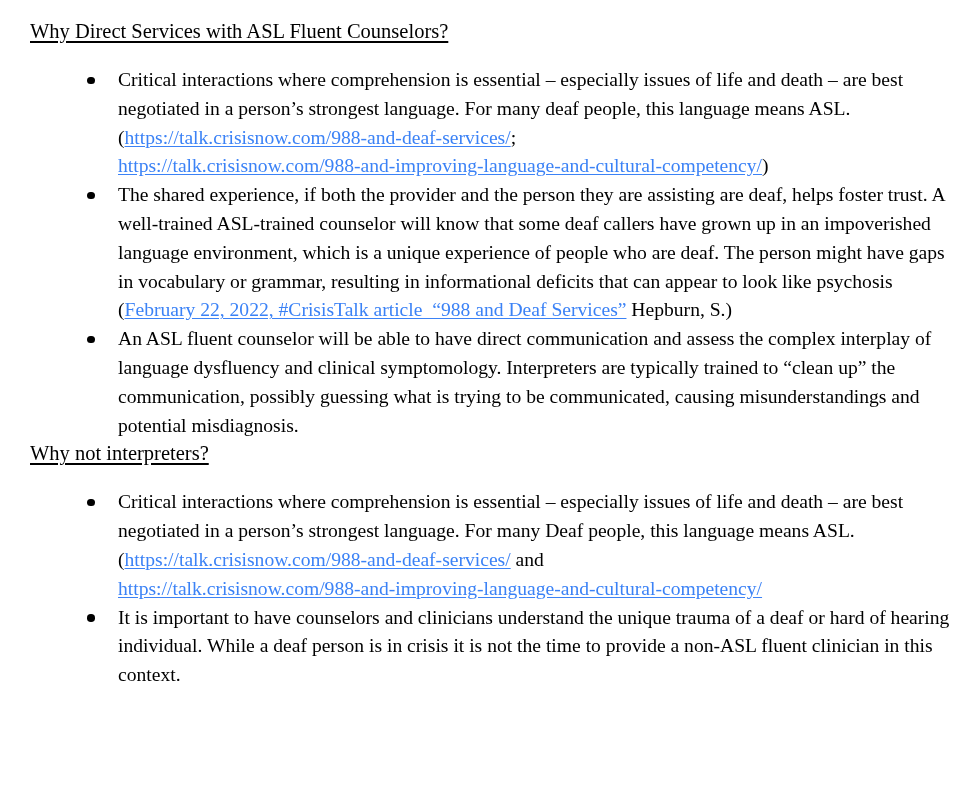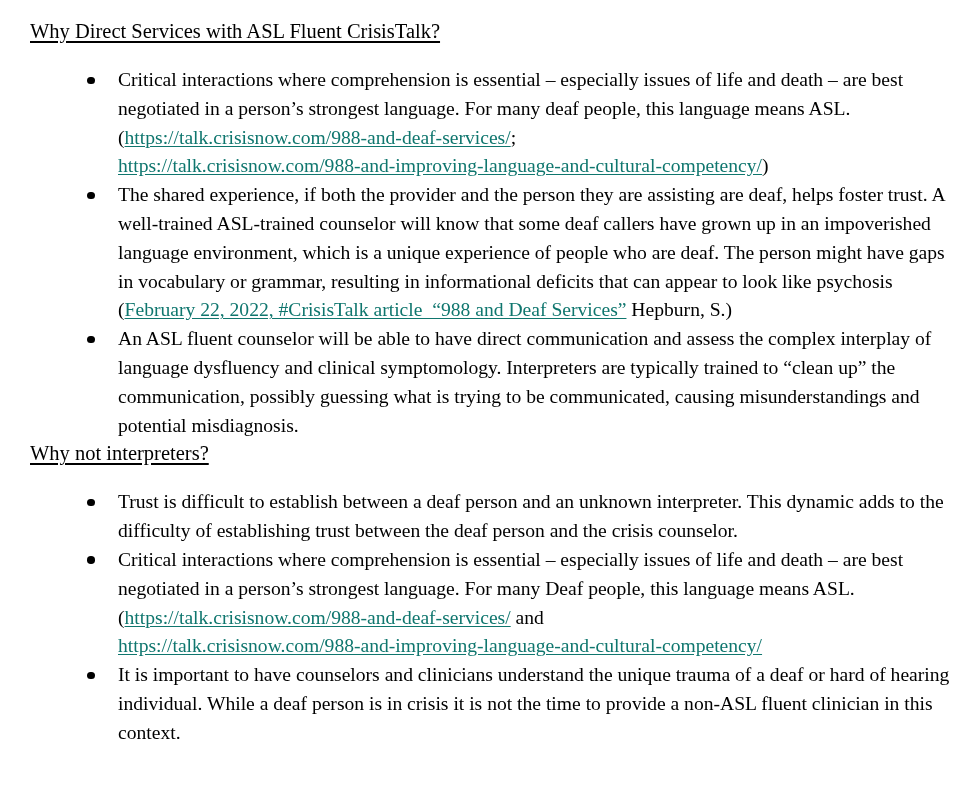--- a/index.html
+++ b/index.html
@@ -43,41 +43,40 @@
   .bullet {
     position: absolute;
     left: 57px;
     top: 10.5px;
     width: 7.5px;
     height: 7.5px;
     border-radius: 50%;
     background: #000000;
   }
   a.hyperlink {
-    color: #0f766e;
+    color: #3b82f6;
     text-decoration: underline;
     text-underline-offset: 2px;
     cursor: pointer;
   }
   a.hyperlink.url { white-space: nowrap; }
   .text-run { color: #000000; }
 </style>
 </head>
 <body>
 
 <main id="doc-root">
     <section>
-      <h2 class="section-heading">Why Direct Services with ASL Fluent CrisisTalk?</h2>
+      <h2 class="section-heading">Why Direct Services with ASL Fluent Counselors?</h2>
       <ul class="bullet-list">
         <li class="list-item"><span class="bullet"></span><span class="text-run">Critical interactions where comprehension is essential – especially issues of life and death – are best negotiated in a person’s strongest language. For many deaf people, this language means ASL. (</span><a class="hyperlink url" href="#">https://talk.crisisnow.com/988-and-deaf-services/</a><span class="text-run">; </span><a class="hyperlink url" href="#">https://talk.crisisnow.com/988-and-improving-language-and-cultural-competency/</a><span class="text-run">)</span></li>
         <li class="list-item"><span class="bullet"></span><span class="text-run">The shared experience, if both the provider and the person they are assisting are deaf, helps foster trust. A well-trained ASL-trained counselor will know that some deaf callers have grown up in an impoverished language environment, which is a unique experience of people who are deaf. The person might have gaps in vocabulary or grammar, resulting in informational deficits that can appear to look like psychosis (</span><a class="hyperlink" href="#">February 22, 2022, #CrisisTalk article &nbsp;“988 and Deaf Services”</a><span class="text-run"> Hepburn, S.)</span></li>
         <li class="list-item"><span class="bullet"></span><span class="text-run">An ASL fluent counselor will be able to have direct communication and assess the complex interplay of language dysfluency and clinical symptomology. Interpreters are typically trained to “clean up” the communication, possibly guessing what is trying to be communicated, causing misunderstandings and potential misdiagnosis.</span></li>
       </ul>
     </section>
     <section>
       <h2 class="section-heading">Why not interpreters?</h2>
       <ul class="bullet-list">
-        <li class="list-item"><span class="bullet"></span><span class="text-run">Trust is difficult to establish between a deaf person and an unknown interpreter. This dynamic adds to the difficulty of establishing trust between the deaf person and the crisis counselor.</span></li>
         <li class="list-item"><span class="bullet"></span><span class="text-run">Critical interactions where comprehension is essential – especially issues of life and death – are best negotiated in a person’s strongest language. For many Deaf people, this language means ASL. (</span><a class="hyperlink url" href="#">https://talk.crisisnow.com/988-and-deaf-services/</a><span class="text-run"> and </span><a class="hyperlink url" href="#">https://talk.crisisnow.com/988-and-improving-language-and-cultural-competency/</a></li>
         <li class="list-item"><span class="bullet"></span><span class="text-run">It is important to have counselors and clinicians understand the unique trauma of a deaf or hard of hearing individual. While a deaf person is in crisis it is not the time to provide a non-ASL fluent clinician in this context.</span></li>
       </ul>
     </section>
   </main>
 
 </body></html>

